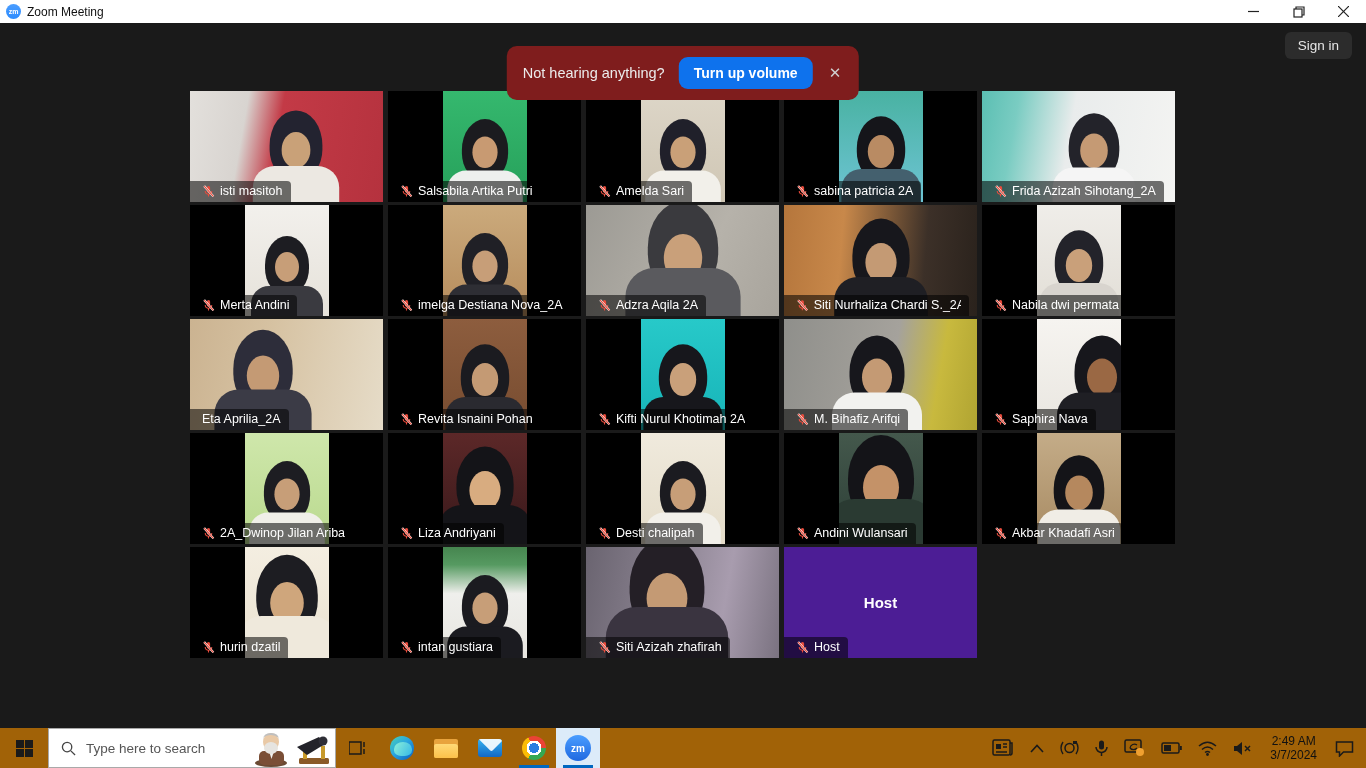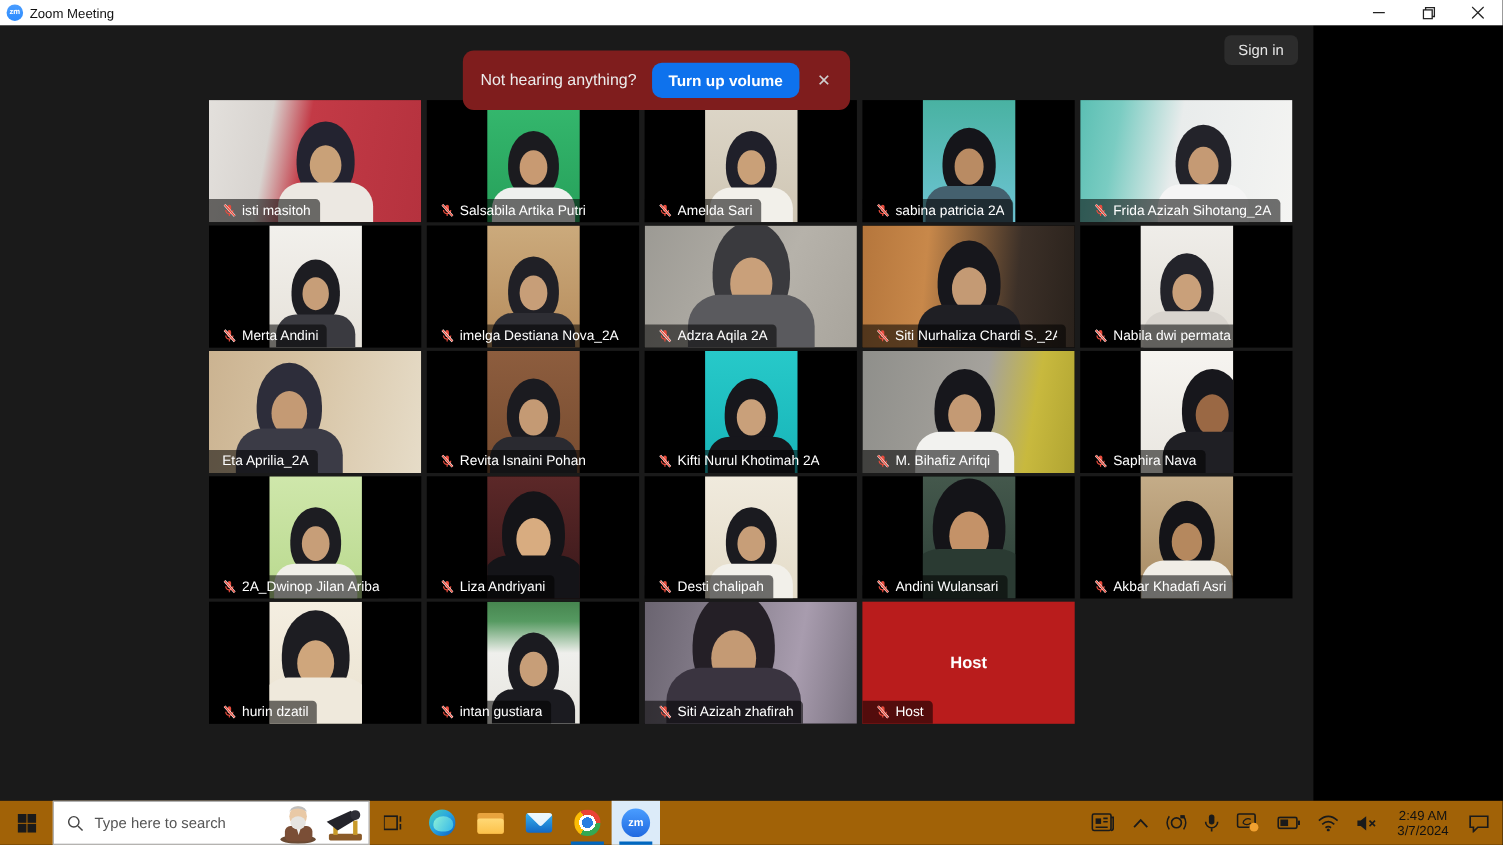--- a/index.html
+++ b/index.html
@@ -7,32 +7,32 @@
 
   
   .titlebar { position:absolute; top:0; left:0; width:1366px; height:23px; background:#fff; display:flex; align-items:center; padding-left:6px; z-index:30; }
   .zm-badge { width:15px; height:15px; border-radius:50%; background:linear-gradient(180deg,#4a9dff,#2d8cff); color:#fff; font-size:7px; font-weight:bold; display:flex; align-items:center; justify-content:center; }
   .win-title { font-size:12px; color:#111; margin-left:6px; }
   .win-controls { margin-left:auto; display:flex; height:100%; }
   .win-btn { width:45px; height:100%; display:flex; align-items:center; justify-content:center; }
   .win-btn svg { stroke:#222; stroke-width:1.2; fill:none; }
 
   
-  .app { position:absolute; top:23px; left:0; width:1194px; height:705px; background:#1a1a1a; }
+  .app { position:absolute; top:23px; left:0; width:1366px; height:705px; background:#1a1a1a; }
   .signin { position:absolute; top:9px; right:14px; background:#2c2c2c; color:#e6e6e6; font-size:13.5px; padding:6px 13px; border-radius:6px; }
 
   .banner { position:absolute; top:23px; left:50%; transform:translateX(-50%); background:#7f1d1d; border-radius:10px; display:flex; align-items:center; padding:11px 16px; gap:14px; z-index:10; }
   .banner-text { color:#ececec; font-size:14.5px; }
   .banner-btn { background:#0e72ed; color:#fff; font-weight:bold; font-size:14px; padding:8px 15px; border-radius:9px; border:none; }
   .banner-close { color:#cfcfcf; font-size:15px; padding:0 2px; }
 
   
   .grid { position:absolute; left:190px; top:68px; width:985px; height:567px; display:grid; grid-template-columns:repeat(5,193px); grid-auto-rows:111px; column-gap:5px; row-gap:3px; }
   .tile { position:relative; background:#000; overflow:hidden; }
-  .tile.no-video { background:#b91c1c; }
+  .tile.no-video { background:#4c1d95; }
   .video { position:absolute; inset:0; overflow:hidden; }
   .video.portrait { left:50%; right:auto; width:84px; transform:translateX(-50%); }
   .figure { position:absolute; inset:0; }
   .figure > div { position:absolute; left:var(--x,50%); transform:translateX(-50%) scale(var(--s,1)); transform-origin:50% 100%; }
   .hair  { bottom:22px; width:44px; height:58px; border-radius:50% 50% 44% 44%; }
   .face  { bottom:34px; width:24px; height:30px; border-radius:50%; }
   .torso { bottom:0; width:72px; height:30px; border-radius:18px 18px 0 0; }
   .center-label { position:absolute; inset:0; display:flex; align-items:center; justify-content:center; color:#fff; font-size:15px; font-weight:bold; }
   .plate { position:absolute; left:0; bottom:0; display:flex; align-items:center; gap:5px; background:rgba(0,0,0,.55); padding:3px 8px 4px 12px; border-top-right-radius:4px; max-width:96%; }
   .pname { color:#fff; font-size:12.5px; white-space:nowrap; overflow:hidden; }

